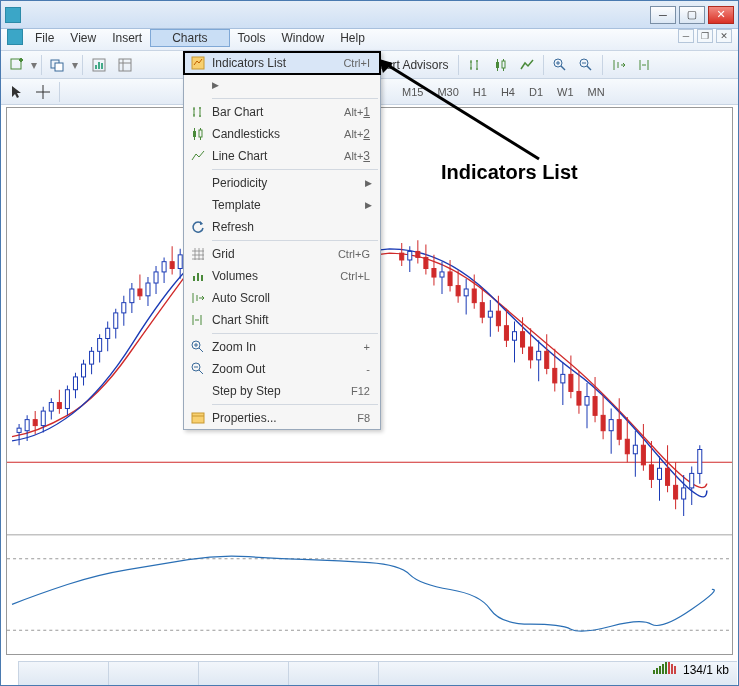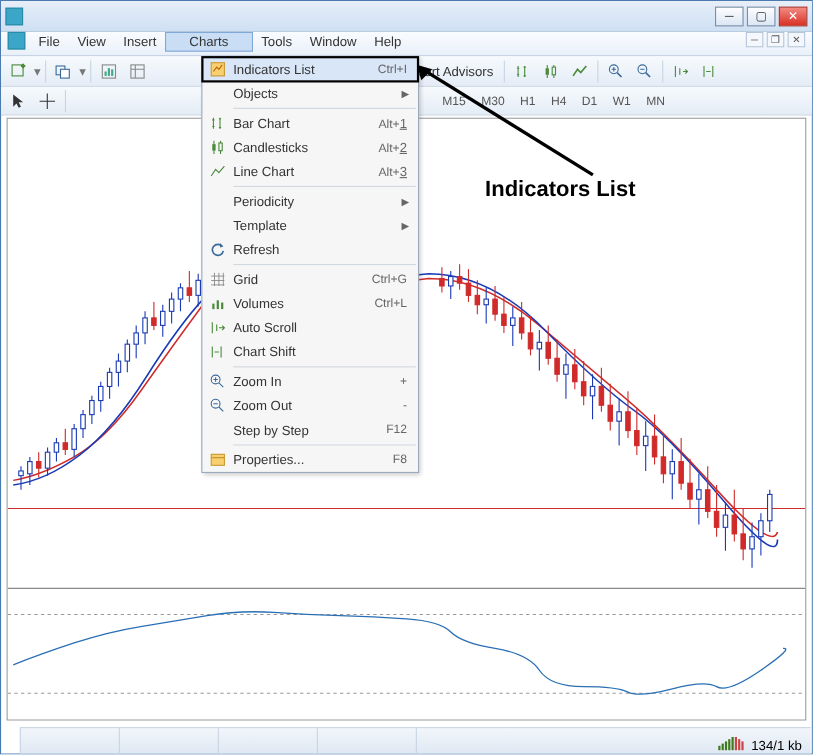--- a/index.html
+++ b/index.html
@@ -16,21 +16,21 @@
 .menubar .mdi { margin-left: auto; display: flex; gap: 3px; padding-right: 4px; }
 .menubar .mdi span { width: 16px; height: 14px; border: 1px solid #b5c6da; background: #f4f8fc; display: flex; align-items: center; justify-content: center; font-size: 9px; color: #555; }
 .toolbar { height: 28px; background: linear-gradient(#f7fafd,#e4ecf6); border-bottom: 1px solid #c8d4e3; display: flex; align-items: center; padding: 0 4px; gap: 2px; }
 .tbtn { width: 24px; height: 22px; display: flex; align-items: center; justify-content: center; border: 1px solid transparent; }
 .tbtn svg { width: 16px; height: 16px; }
 .tsep { width: 1px; height: 20px; background: #c8d4e3; margin: 0 2px; }
 .t-text { padding: 2px 6px; color: #333; display: flex; align-items: center; gap: 4px; }
 .toolbar2 { height: 26px; background: linear-gradient(#f7fafd,#e4ecf6); border-bottom: 1px solid #c8d4e3; display: flex; align-items: center; padding: 0 4px; gap: 2px; }
 .tf { padding: 2px 6px; color: #555; font-size: 11px; }
 .chart-area { position: absolute; left: 5px; right: 5px; top: 106px; bottom: 30px; background: #fff; border: 1px solid #999; }
-.statusbar { position: absolute; left: 17px; right: 1px; bottom: 0; height: 24px; background: linear-gradient(#f2f6fb,#dfe8f3); border-top: 1px solid #c8d4e3; display: flex; align-items: flex-end; }
+.statusbar { position: absolute; left: 17px; right: 1px; bottom: 0; height: 24px; background: linear-gradient(#f2f6fb,#dfe8f3); border-top: 1px solid #c8d4e3; display: flex; align-items: flex-start; }
 .statusbar .seg { border-left: 1px solid #c8d4e3; height: 100%; width: 90px; }
 .statusbar .right { margin-left: auto; display: flex; align-items: center; gap: 6px; padding-right: 8px; }
 .bars span { display: inline-block; width: 2px; margin-right: 1px; background: #3c7a1c; }
 
 .dropdown { position: absolute; left: 182px; top: 50px; width: 198px; background: #f6f6f6; border: 1px solid #9aa9bb; box-shadow: 2px 2px 4px rgba(0,0,0,.2); z-index: 50; }
 .dropdown .row { height: 22px; display: flex; align-items: center; }
 .dropdown .ic { width: 28px; display: flex; align-items: center; justify-content: center; }
 .dropdown .ic svg { width: 14px; height: 14px; }
 .dropdown .lbl { flex: 1; color: #333; white-space: nowrap; }
 .dropdown .sc { color: #666; padding-right: 10px; font-size: 11px; }
@@ -316,21 +316,20 @@
           <svg viewBox="0 0 14 14">
             <rect x="1" y="1" width="12" height="12" fill="#f8d070" stroke="#c89830"></rect>
             <path d="M3 9 L6 5 L8 7 L11 3" stroke="#c06000" fill="none"></path>
           </svg>
         </div>
       <div class="lbl">Indicators List</div>
       <div class="sc">Ctrl+I</div>
     </div>
     <div class="row">
       <div class="ic"></div>
-      <div class="lbl">Objects</div>
       <div class="sub">▶</div>
     </div>
     <div class="dsep"></div>
     <div class="row">
       <div class="ic">
           <svg viewBox="0 0 14 14">
             <path d="M3 2 v10 M2 4 h2 M2 10 h2 M9 2 v10 M8 3 h2 M8 11 h2" stroke="#4a8a3a"></path>
           </svg>
         </div>
       <div class="lbl">Bar Chart</div>

